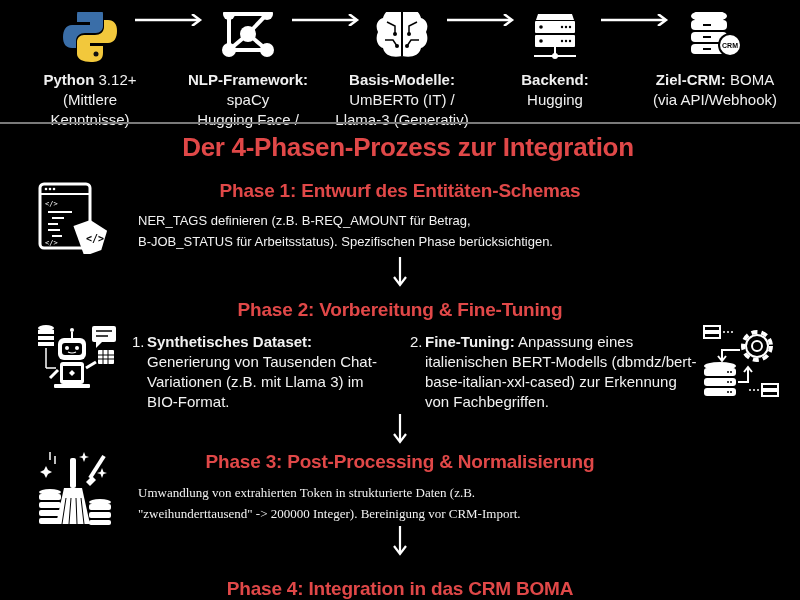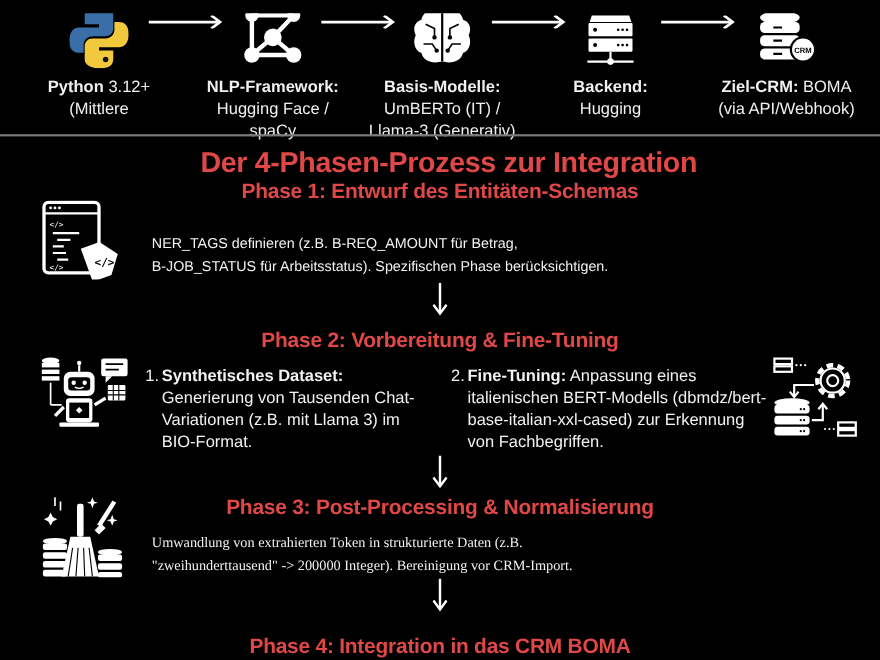--- a/index.html
+++ b/index.html
@@ -40,20 +40,21 @@
     <div class="icon">
       <svg width="54" height="50" viewBox="0 0 54 50">
         <path d="M26 -6 C14 -6 14 0 14 4 L14 10 L27 10 L27 13 L9 13 C3 13 0 18 0 25 C0 32 3 36 9 36 L13 36 L13 29 C13 24 17 21 22 21 L33 21 C37 21 40 18 40 14 L40 2 C40 -3 34 -6 26 -6 Z" fill="#3a6ea8"></path>
         <path d="M28 50 C40 50 40 44 40 40 L40 34 L27 34 L27 31 L45 31 C51 31 54 26 54 19 C54 12 51 8 45 8 L41 8 L41 15 C41 20 37 23 32 23 L21 23 C17 23 14 26 14 30 L14 42 C14 47 20 50 28 50 Z" fill="#f2c83c"></path>
         <circle cx="33" cy="42" r="2.5" fill="#111"></circle>
       </svg>
     </div>
     <div class="label">
       <div><b>Python</b><span> 3.12+</span></div>
       <div>(Mittlere</div>
+      <div>Kenntnisse)</div>
     </div>
   </div>
 
   <svg class="flow-arrow" style="left:135px;" viewBox="0 0 70 12">
     <line x1="0" y1="6" x2="64" y2="6" stroke="#fff" stroke-width="2.5"></line>
     <polyline points="57,0 65,6 57,12" fill="none" stroke="#fff" stroke-width="2.5"></polyline>
   </svg>
 
   <div class="stage" style="left:178px;width:140px;">
     <div class="icon">
@@ -68,22 +69,22 @@
         </g>
         <circle cx="8" cy="2" r="6" fill="#fff"></circle>
           <circle cx="46" cy="2" r="6" fill="#fff"></circle>
         <circle cx="27" cy="22" r="8" fill="#fff"></circle>
         <circle cx="8" cy="38" r="7" fill="#fff"></circle>
           <circle cx="46" cy="38" r="7" fill="#fff"></circle>
       </svg>
     </div>
     <div class="label">
       <div><b>NLP-Framework:</b></div>
+      <div>spaCy</div>
       <div>Hugging Face /</div>
-      <div>spaCy</div>
     </div>
   </div>
 
   <svg class="flow-arrow" style="left:292px;" viewBox="0 0 70 12">
     <line x1="0" y1="6" x2="64" y2="6" stroke="#fff" stroke-width="2.5"></line>
     <polyline points="57,0 65,6 57,12" fill="none" stroke="#fff" stroke-width="2.5"></polyline>
   </svg>
 
   <div class="stage" style="left:322px;width:160px;">
     <div class="icon">
@@ -189,21 +190,21 @@
         <line x1="14" y1="36" x2="26" y2="36"></line>
         <line x1="10" y1="42" x2="20" y2="42"></line>
         <line x1="10" y1="48" x2="22" y2="48"></line>
         <line x1="14" y1="54" x2="24" y2="54"></line>
       </g>
     <text x="7" y="63" font-size="7" fill="#fff" font-family="DejaVu Sans Mono, monospace">&lt;/&gt;</text>
     <path d="M40 38 L58 38 L70 54 L58 70 L40 70 Z" fill="#fff" transform="rotate(-20 55 54)"></path>
     <text x="48" y="60" font-size="10" font-weight="700" fill="#000" font-family="DejaVu Sans Mono, monospace">&lt;/&gt;</text>
   </svg>
 </div>
-<div class="phase-title" style="top:164px;">Phase 1: Entwurf des Entitäten-Schemas</div>
+<div class="phase-title" style="top:180px;">Phase 1: Entwurf des Entitäten-Schemas</div>
 <div class="phase-text" style="left:138px;top:210px;">
   <div>NER_TAGS definieren (z.B. B-REQ_AMOUNT für Betrag,</div>
   <div>B-JOB_STATUS für Arbeitsstatus). Spezifischen Phase berücksichtigen.</div>
 </div>
 
 <svg class="down-arrow" style="top:257px;" viewBox="0 0 14 30">
   <line x1="7" y1="0" x2="7" y2="27" stroke="#fff" stroke-width="2.2"></line>
   <polyline points="1,20 7,28 13,20" fill="none" stroke="#fff" stroke-width="2.2"></polyline>
 </svg>
 

